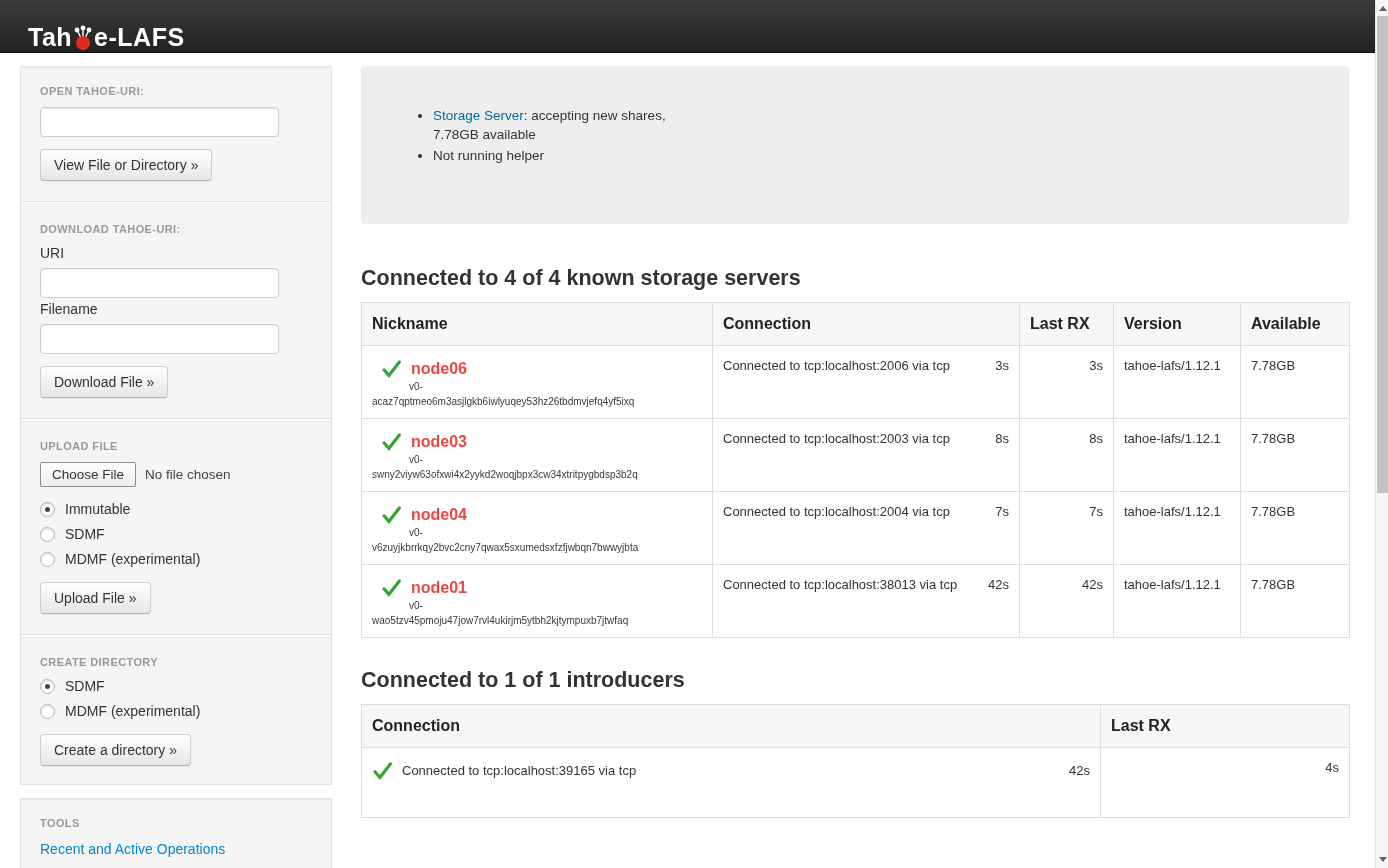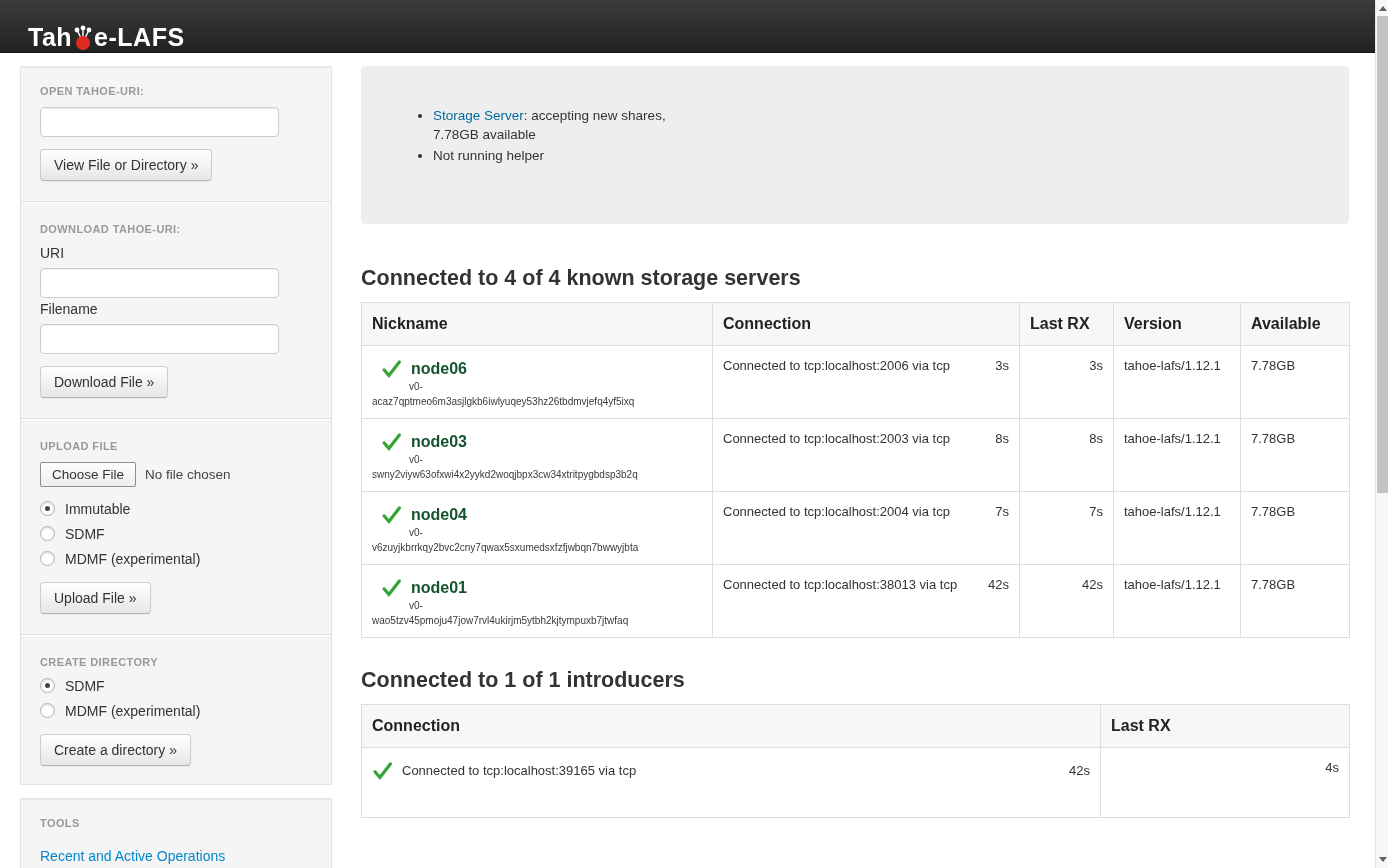--- a/index.html
+++ b/index.html
@@ -38,28 +38,28 @@
   .btn { display:inline-block; padding:7px 13px; font-size:14px; color:#333;
     background:linear-gradient(#ffffff,#e6e6e6); border:1px solid #ccc;
     border-bottom-color:#b3b3b3; border-radius:4px; cursor:pointer;
     box-shadow:inset 0 1px 0 rgba(255,255,255,.2), 0 1px 2px rgba(0,0,0,.05);
     font-family:"Liberation Sans", sans-serif; }
   .mt12 { margin-top:12px; }
   .filerow { display:flex; align-items:center; gap:9px; margin-bottom:14px; }
   .file-btn { padding:4px 11px; font-size:13.5px; border:1px solid #8f8f8f;
     border-radius:2px; background:linear-gradient(#fdfdfd,#eee); cursor:pointer; }
   .file-note { font-size:13.5px; color:#444; }
-  .radio-row { display:flex; align-items:flex-start; gap:10px; margin:9px 0; font-size:14px; }
+  .radio-row { display:flex; align-items:flex-end; gap:10px; margin:9px 0; font-size:14px; }
   .radio { width:15px; height:15px; border-radius:50%; border:1px solid #b0b0b0;
     background:#fff; position:relative; flex:none;
     box-shadow:inset 0 1px 2px rgba(0,0,0,.15); }
   .radio.checked::after { content:''; position:absolute; left:4px; top:4px;
     width:5px; height:5px; border-radius:50%; background:#444; }
   .tools-link { color:#0088cc; font-size:14px; text-decoration:none; display:inline-block;
-    margin-top:9px; cursor:pointer; }
+    margin-top:2px; cursor:pointer; }
 
   
   h1.page-title { font-size:40px; font-weight:bold; color:#333; line-height:48px;
     margin:2px 0 16px; }
   .statusbox { background:#eee; border-radius:4px; padding:40px 45px 30px;
     display:flex; justify-content:space-between; margin-bottom:42px; min-height:158px; }
   .stat-line { display:flex; align-items:center; gap:9px; }
   .stat-line .stat-text { font-size:18px; font-weight:bold; color:#333; }
   .helper-line { margin:6px 0 0 38px; }
   .helper-none { font-size:11px; color:#777; margin:4px 0 0 70px; }
@@ -73,21 +73,21 @@
   .tbl-wrap2 { margin-top:30px; }
 
   table.grid { width:988px; border-collapse:collapse; border:1px solid #ddd;
     table-layout:fixed; }
   table.grid th { background:#f7f7f7; font-size:16px; font-weight:bold; color:#222;
     text-align:left; padding:12px 10px; border:1px solid #ddd; }
   table.grid td { border:1px solid #ddd; vertical-align:top; font-size:13px;
     color:#333; padding:12px 10px 10px; }
   td.nickcell { padding:10px 7px 8px; }
   .nickline { display:flex; align-items:center; gap:9px; margin-left:9px; }
-  .nickname { font-size:16px; font-weight:bold; color:#14532d; }
+  .nickname { font-size:16px; font-weight:bold; color:#ef4444; }
   .nid-prefix { font-size:10px; color:#3a3a3a; margin:2px 0 4px 37px; line-height:11px; }
   .nid-hash { font-size:10px; color:#3a3a3a; line-height:12px; word-break:break-all; }
   .conncell { display:flex; justify-content:space-between; gap:6px; }
   .rx { text-align:right; }
   .introrow { display:flex; align-items:center; gap:9px; }
   .introrow .grow { flex:1; display:flex; justify-content:space-between; }
   td.introcell { height:70px; }
 
   .check { flex:none; }
 

